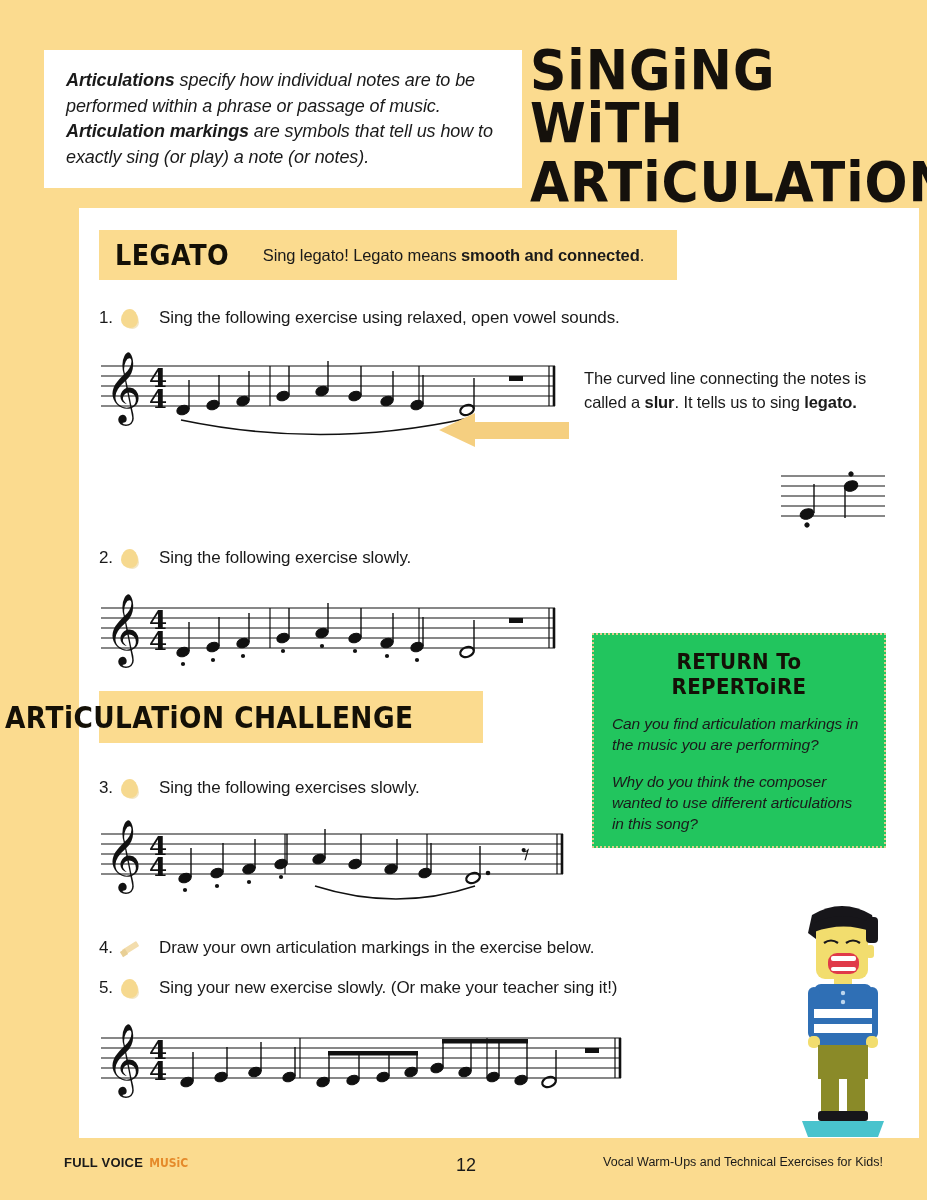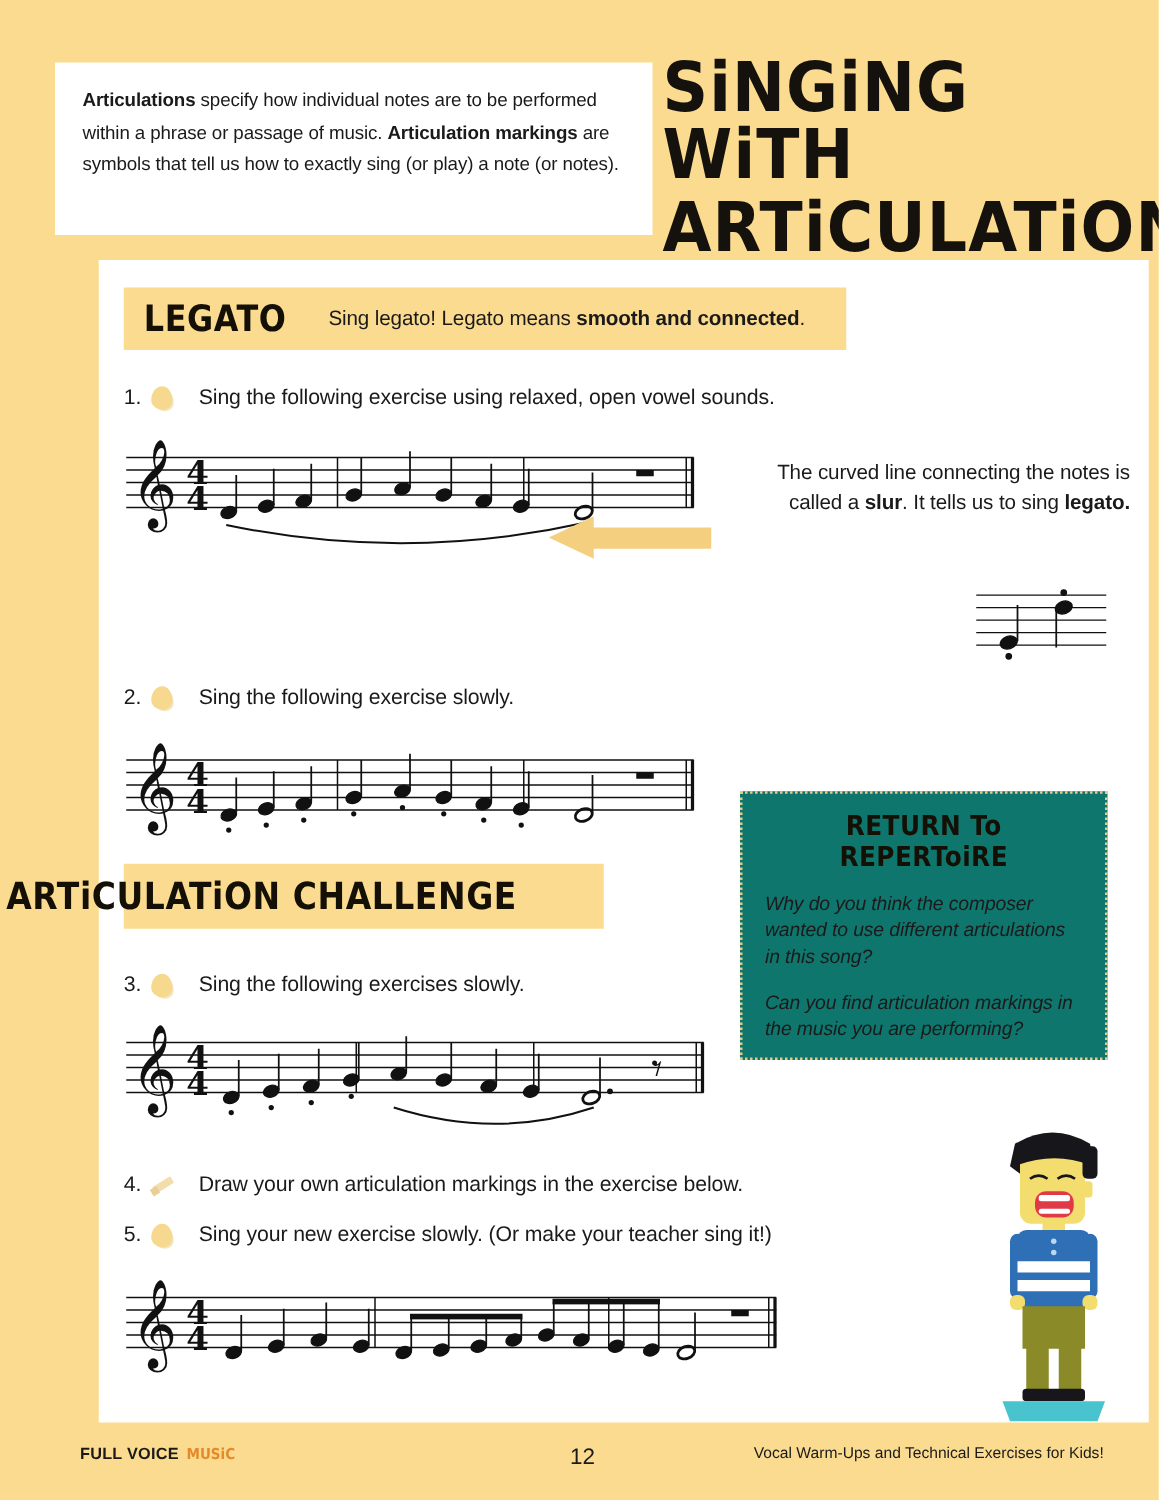--- a/index.html
+++ b/index.html
@@ -22,23 +22,24 @@
   .intro-card {
     position: absolute;
     left: 44px; top: 50px;
     width: 478px; height: 138px;
     background: #ffffff;
     box-sizing: border-box;
     padding: 18px 22px 10px 22px;
   }
   .intro-card p {
     margin: 0;
-    font-size: 15px;
+    font-size: 18px;
     line-height: 25.5px;
     letter-spacing: -0.1px;
+    font-style: italic;
   }
   .intro-card b { font-weight: bold; }
 
   .title-block {
     position: absolute;
     left: 530px; top: 44px;
     width: 370px;
     text-align: left;
   }
   .title-line {
@@ -163,21 +164,21 @@
     letter-spacing: -0.1px;
   }
   .side-note b { font-weight: bold; }
 
   
   .rep-box {
     position: absolute;
     left: 513px; top: 425px;
     width: 294px; height: 215px;
     border: 2px dotted #e3cb8e;
-    background: #0f766e;
+    background: #22c55e;
     box-sizing: border-box;
     padding: 14px 18px;
   }
   .rep-title {
     font-family: "DejaVu Sans", sans-serif;
     font-weight: bold;
     font-size: 22px;
     text-align: center;
     color: #141006;
     letter-spacing: 0.4px;
@@ -301,21 +302,21 @@
         <path d="M 84 72 Q 228 102 372 70" fill="none" stroke="#111" stroke-width="1.6"></path>
       </svg>
     </div>
 
     <div class="arrow-note" style="left:360px; top:205px;">
       <svg width="132" height="36" viewBox="0 0 132 36">
         <path d="M 0 17 L 36 0 L 36 9 L 130 9 L 130 26 L 36 26 L 36 34 Z" fill="#f5cf80"></path>
       </svg>
     </div>
 
-    <div class="side-note" style="left:505px; top:158px; width:320px;text-align:right;">
+    <div class="side-note" style="left:505px; top:158px; width:320px;">
       <span>The curved line connecting the notes is called a </span><b>slur</b><span>. It tells us to sing </span><b>legato.</b>
     </div>
 
 
     <div class="staff" style="left:700px; top:258px;">
       <svg width="110" height="62" viewBox="0 0 110 62">
         <g stroke="#111" stroke-width="1">
           <line x1="2" y1="10" x2="106" y2="10"></line>
           <line x1="2" y1="20" x2="106" y2="20"></line>
           <line x1="2" y1="30" x2="106" y2="30"></line>
@@ -392,22 +393,22 @@
         <rect x="412" y="28" width="14" height="5" fill="#111"></rect>
       </svg>
     </div>
 
     <div class="banner" id="challenge-banner">
       <span class="banner-word">ARTiCULATiON CHALLENGE</span>
     </div>
 
     <div class="rep-box">
       <div class="rep-title">RETURN To REPERToiRE</div>
+      <p class="rep-p">Can you find articulation markings in the music you are performing?</p>
       <p class="rep-p">Why do you think the composer wanted to use different articulations in this song?</p>
-      <p class="rep-p">Can you find articulation markings in the music you are performing?</p>
     </div>
 
     <div class="ex-line" style="left:20px; top:570px;">
       <span class="ex-num">3.</span>
       <span class="ex-icon">
           <i class="blob-icon"></i>
         </span>
       <span class="ex-text">Sing the following exercises slowly.</span>
     </div>
 

